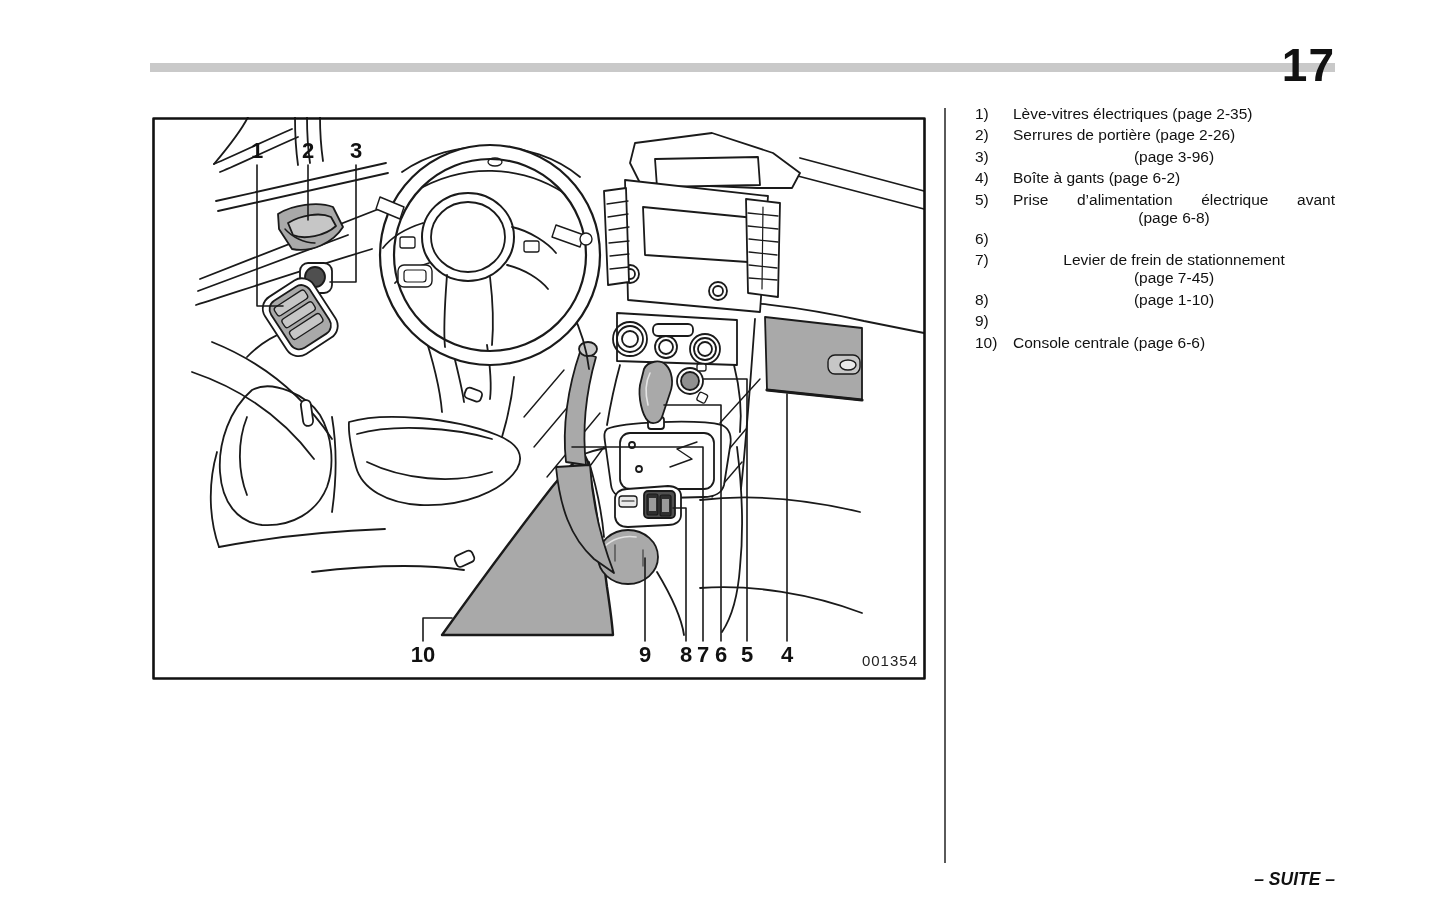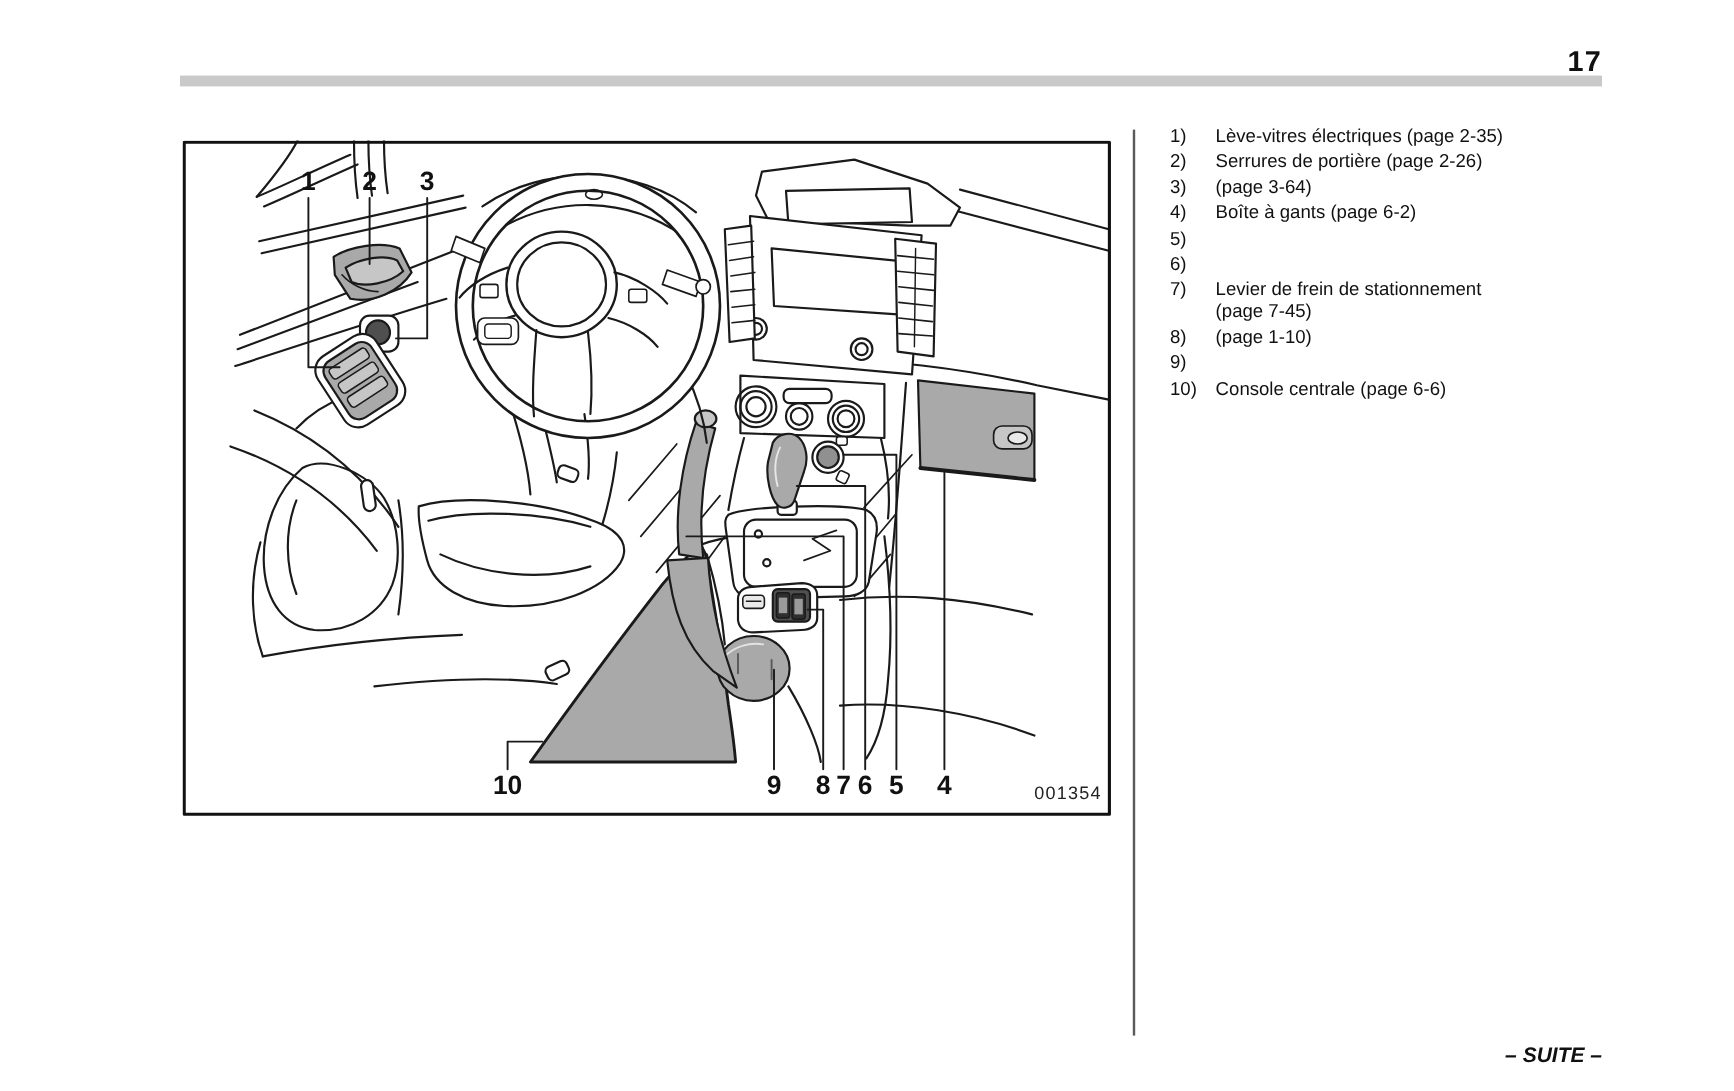--- a/index.html
+++ b/index.html
@@ -1,31 +1,31 @@
 <!DOCTYPE html>
 <html><head>
 <meta charset="utf-8">
 <style>
   html,body{margin:0;padding:0;background:#fff;}
   body{width:1445px;height:909px;position:relative;overflow:hidden;
        font-family:"Liberation Sans","DejaVu Sans",sans-serif;color:#111;}
   
   .header-rule{position:absolute;left:150px;top:63px;width:1185px;height:9px;background:#c9c9c9;}
-  .page-number{position:absolute;top:38px;right:110px;font-size:24px;font-weight:bold;letter-spacing:1px;}
+  .page-number{position:absolute;top:38px;right:110px;font-size:46px;font-weight:bold;letter-spacing:1px;}
   
   .v-divider{position:absolute;left:944px;top:108px;width:2px;height:755px;background:#5a5a5a;}
   
   .figure-panel{position:absolute;left:152px;top:117px;width:774px;height:563px;}
   .figure-panel svg{display:block;width:774px;height:563px;}
   
   .legend{position:absolute;left:975px;top:105px;width:360px;font-size:15.5px;line-height:18px;}
   .legend-item{display:flex;margin-bottom:3.4px;}
   .legend-num{width:38px;flex:0 0 38px;}
   .legend-text{flex:1;}
-  .ln{text-align:left;}
+  .ln{text-align:center;}
   .jst{text-align:justify;text-align-last:justify;}
   
   .footer-suite{position:absolute;top:869px;right:110px;font-size:17.5px;font-weight:bold;font-style:italic;}
   text.callout{font-family:"Liberation Sans","DejaVu Sans",sans-serif;font-size:22px;font-weight:bold;fill:#111;}
   text.figcode{font-family:"Liberation Sans","DejaVu Sans",sans-serif;font-size:15px;fill:#222;letter-spacing:1px;}
 </style>
 </head>
 <body>
 
 <div class="header-rule"></div>
@@ -267,29 +267,33 @@
     <span class="legend-num">1)</span>
     <span class="legend-text"><span class="ln">Lève-vitres électriques (page 2-35)</span></span>
   </div>
   <div class="legend-item">
     <span class="legend-num">2)</span>
     <span class="legend-text"><span class="ln">Serrures de portière (page 2-26)</span></span>
   </div>
   <div class="legend-item">
     <span class="legend-num">3)</span>
     <span class="legend-text">
-      <div class="ln">(page 3-64)</div>
+      <div class="ln">(page 3-96)</div>
     </span>
   </div>
   <div class="legend-item">
     <span class="legend-num">4)</span>
     <span class="legend-text"><span class="ln">Boîte à gants (page 6-2)</span></span>
   </div>
   <div class="legend-item">
     <span class="legend-num">5)</span>
+    <span class="legend-text">
+      <div class="ln jst">Prise d’alimentation électrique avant</div>
+      <div class="ln">(page 6-8)</div>
+    </span>
   </div>
   <div class="legend-item">
     <span class="legend-num">6)</span>
   </div>
   <div class="legend-item">
     <span class="legend-num">7)</span>
     <span class="legend-text">
       <div class="ln">Levier de frein de stationnement</div>
       <div class="ln">(page 7-45)</div>
     </span>

